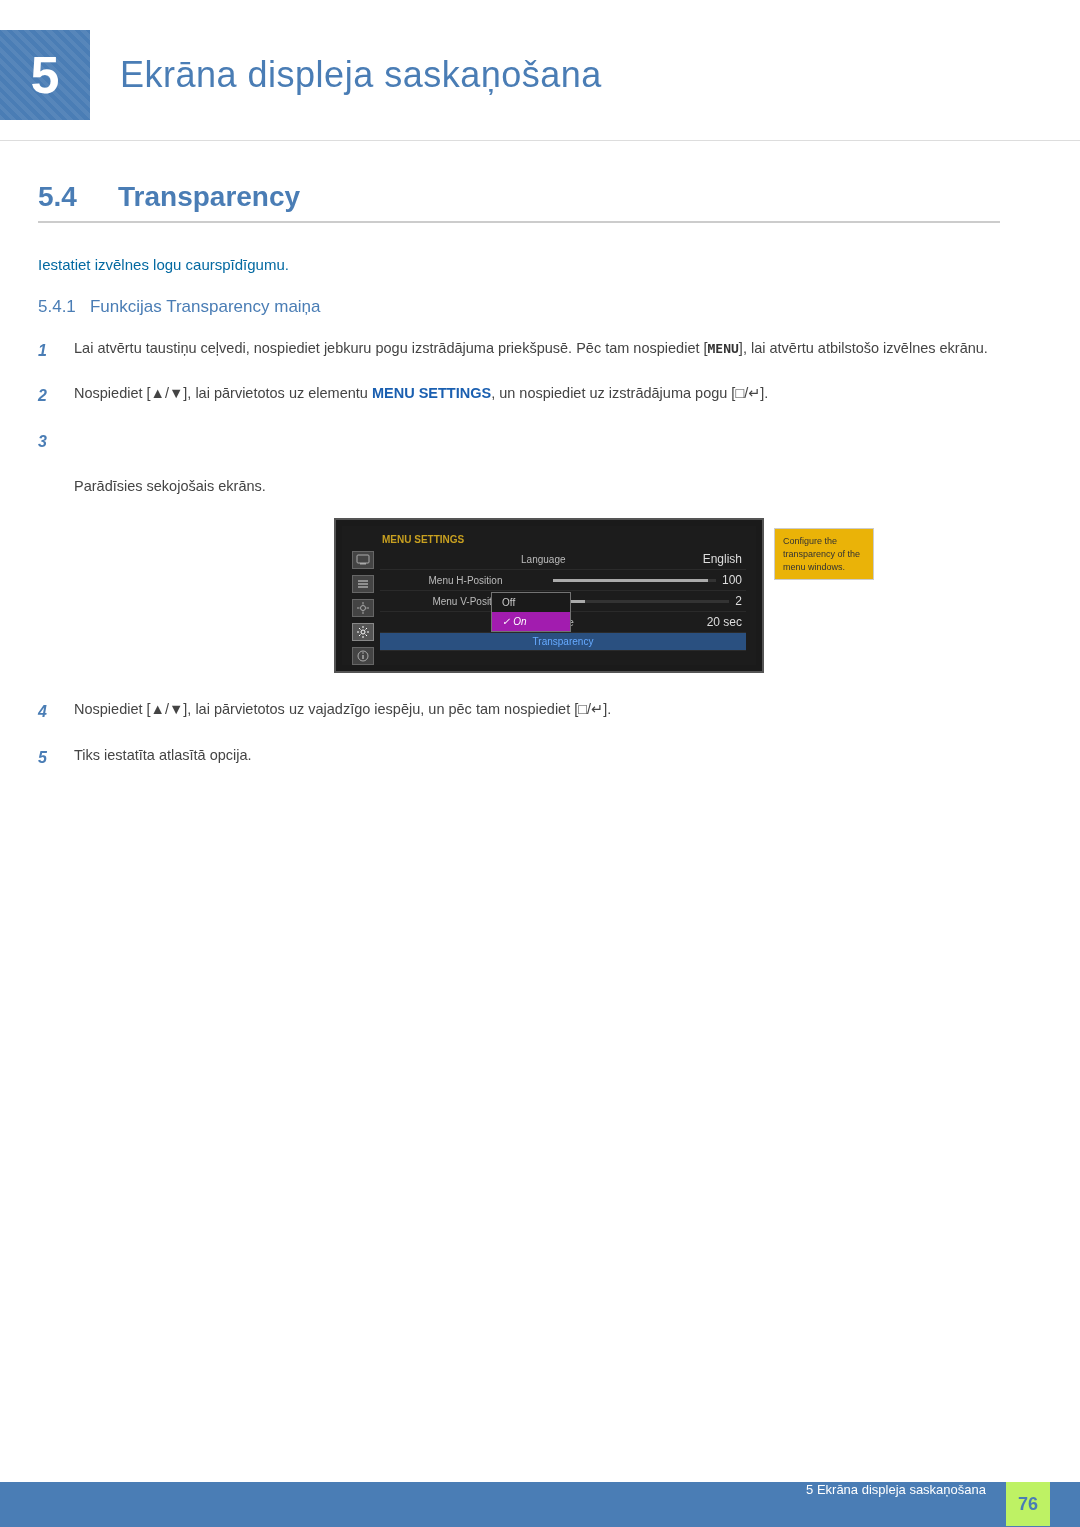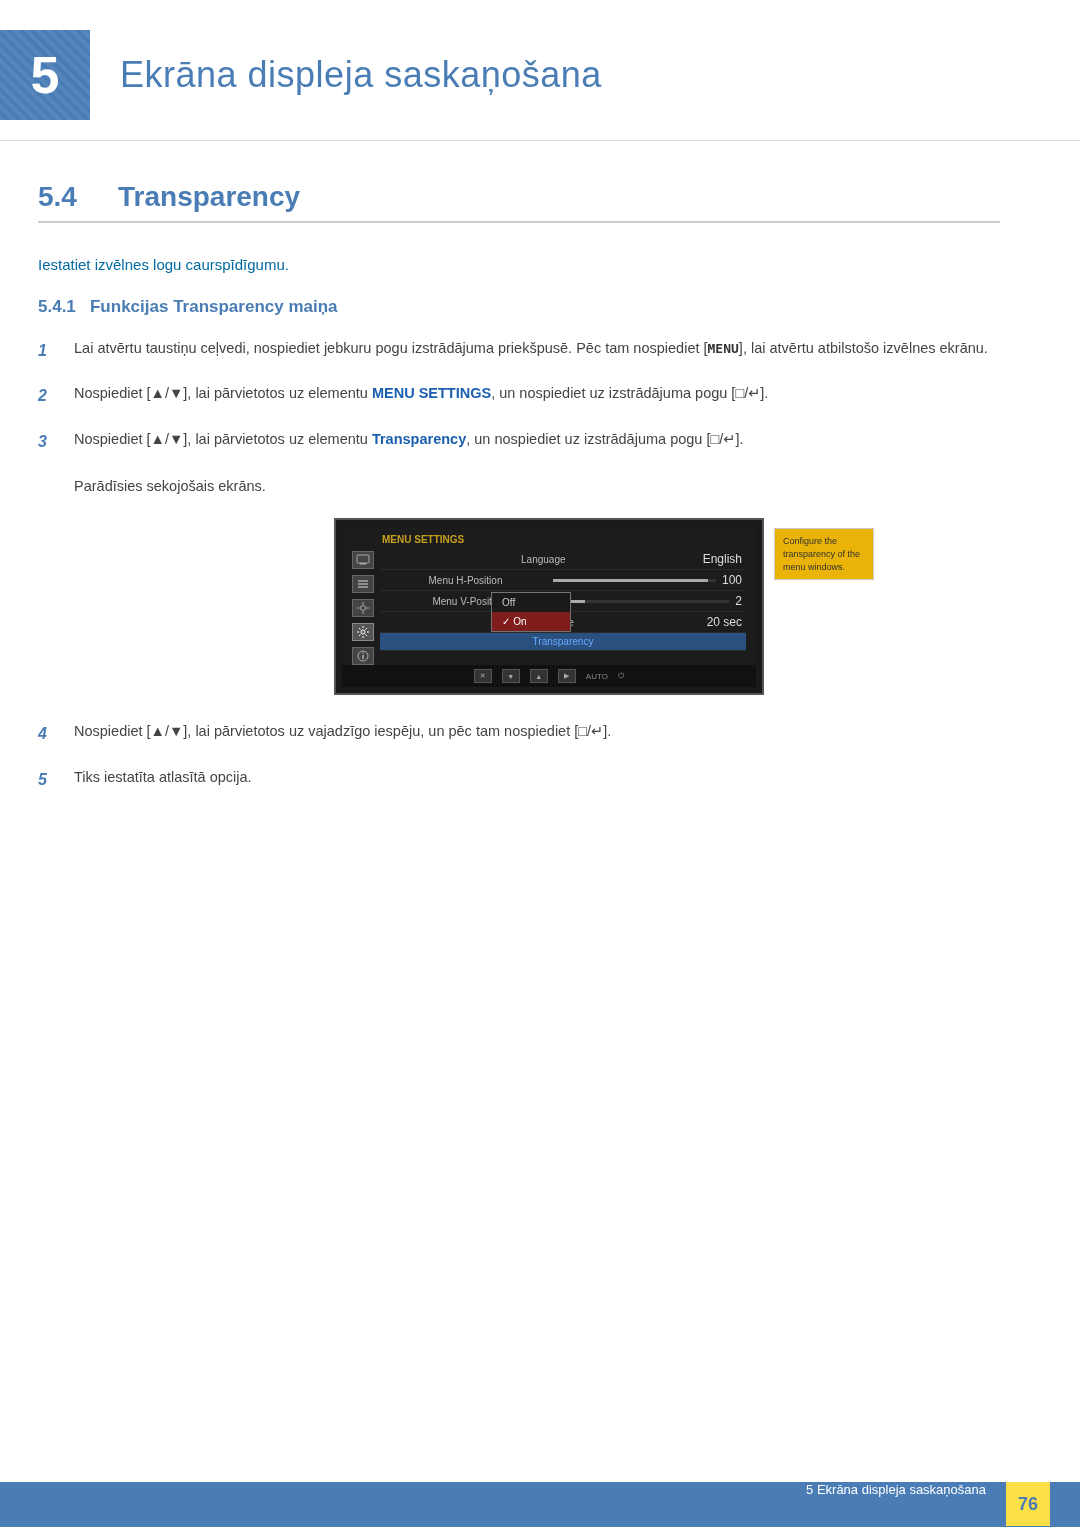--- a/index.html
+++ b/index.html
@@ -94,21 +94,21 @@
     .intro-text {
       font-size: 15px;
       color: #0369a1;
       margin-bottom: 20px;
       line-height: 1.6;
     }
 
     
     .subsection-heading {
       font-size: 17px;
-      font-weight: bold;
+      font-weight: normal;
       color: #4a7db5;
       margin-bottom: 20px;
     }
 
     
     .steps-list {
       list-style: none;
       margin-bottom: 20px;
     }
 
@@ -260,22 +260,23 @@
     }
 
     .dropdown-item {
       padding: 4px 10px;
       font-size: 10px;
       color: #ccc;
       cursor: default;
     }
 
     .dropdown-item.selected {
-      background: #7f1d1d;
+      background: #a21caf;
       color: #fff;
+      font-style: italic;
     }
 
     
     .tooltip-box {
       position: absolute;
       right: -110px;
       top: 10px;
       background: #eab308;
       border: 1px solid #ccc;
       padding: 6px 8px;
@@ -337,21 +338,21 @@
 
     .footer-text {
       color: #fff;
       font-size: 13px;
       flex: 1;
       text-align: right;
       padding-right: 20px;
     }
 
     .footer-page {
-      background: #fde047;
+      background: #bef264;
       color: #4a7db5;
       font-size: 18px;
       font-weight: bold;
       width: 44px;
       height: 44px;
       display: flex;
       align-items: center;
       justify-content: center;
     }
 
@@ -401,24 +402,20 @@
     <li class="step-item">
       <span class="step-num"><em>2</em></span>
       <span class="step-text">
         Nospiediet [▲/▼], lai pārvietotos uz elementu <span class="highlight-blue">MENU SETTINGS</span>, un nospiediet uz izstrādājuma
         pogu [□/↵].
       </span>
     </li>
 
     <li class="step-item">
       <span class="step-num"><em>3</em></span>
-      <span class="step-text">
-        Nospiediet [▲/▼], lai pārvietotos uz elementu <span class="highlight-blue">Transparency</span>, un nospiediet uz izstrādājuma pogu
-        [□/↵].
-      </span>
     </li>
 
   </ul>
 
   <p class="note-text">Parādīsies sekojošais ekrāns.</p>
 
   <div class="screen-container">
     <div style="position:relative;">
       <div class="monitor-screen">
         <div class="monitor-inner">
@@ -502,28 +499,20 @@
             </div>
           </div>
 
           <div class="dropdown-popup">
             <div class="dropdown-item">Off</div>
             <div class="dropdown-item selected">✓ On</div>
           </div>
 
         </div>
 
-        <div class="monitor-bottom">
-          <div class="bottom-btn">✕</div>
-          <div class="bottom-btn">▼</div>
-          <div class="bottom-btn">▲</div>
-          <div class="bottom-btn">▶</div>
-          <span class="bottom-label">AUTO</span>
-          <span class="bottom-label">⏻</span>
-        </div>
       </div>
 
       <div class="tooltip-box">
         Configure the transparency of the menu windows.
       </div>
     </div>
   </div>
 
   <ul class="steps-list">
     <li class="step-item">

